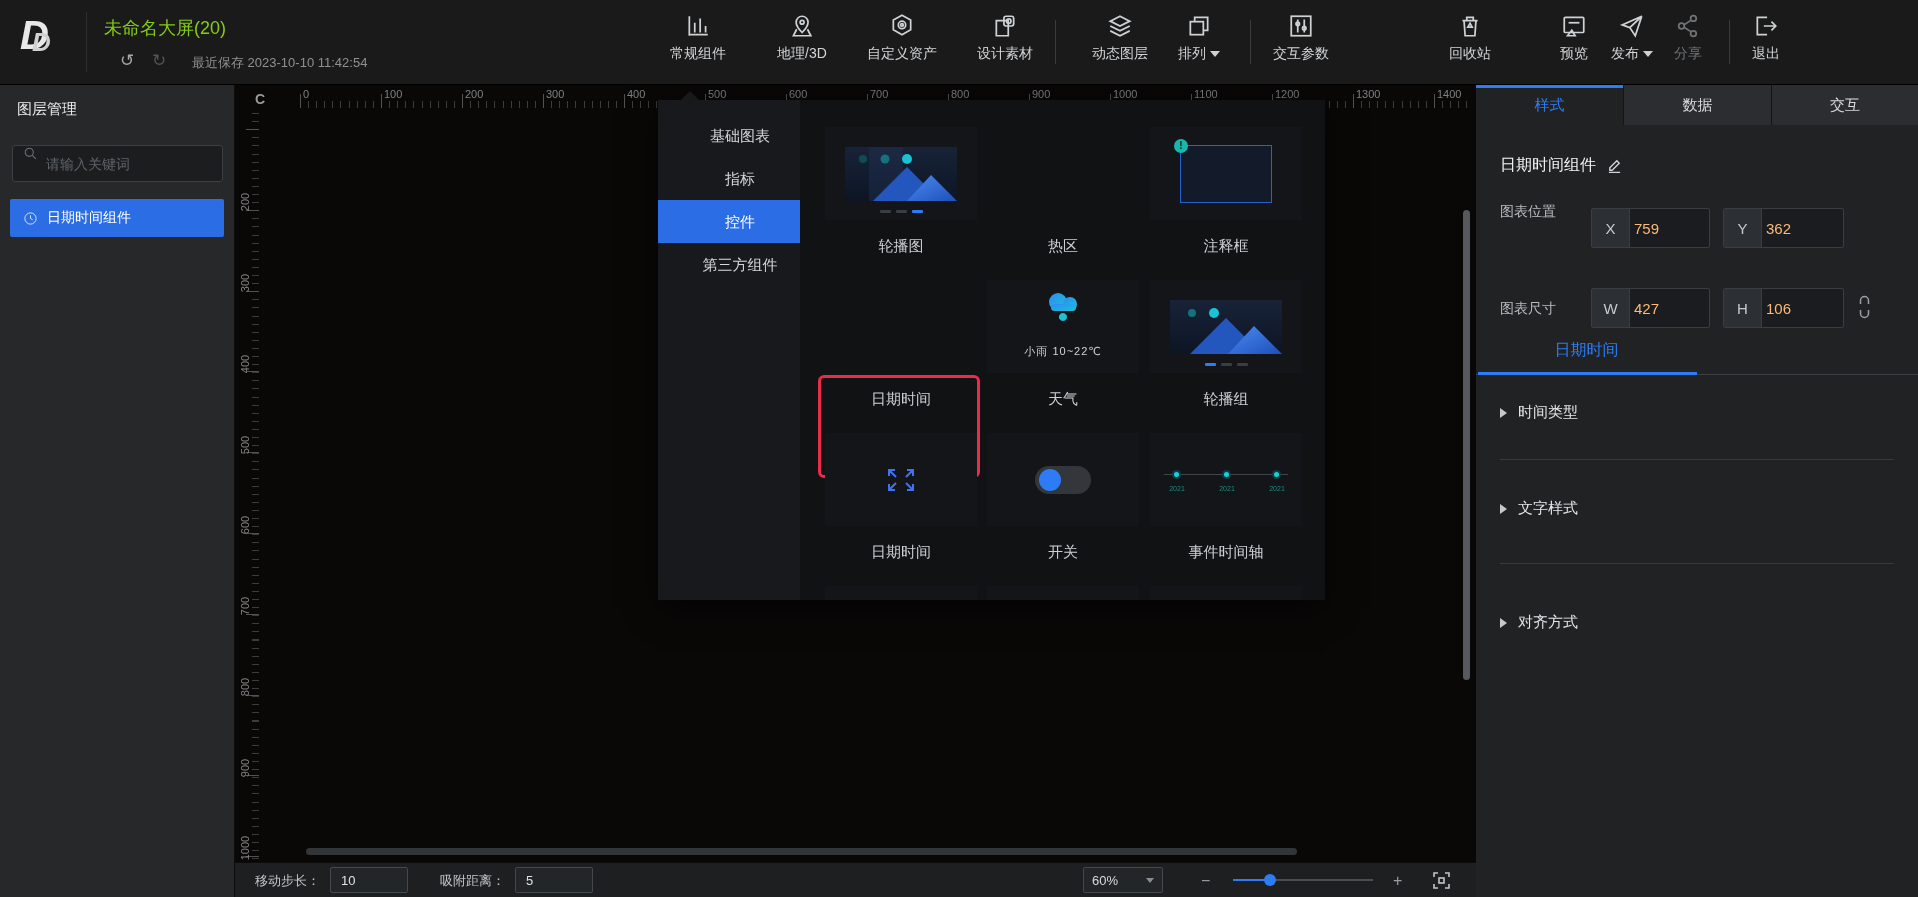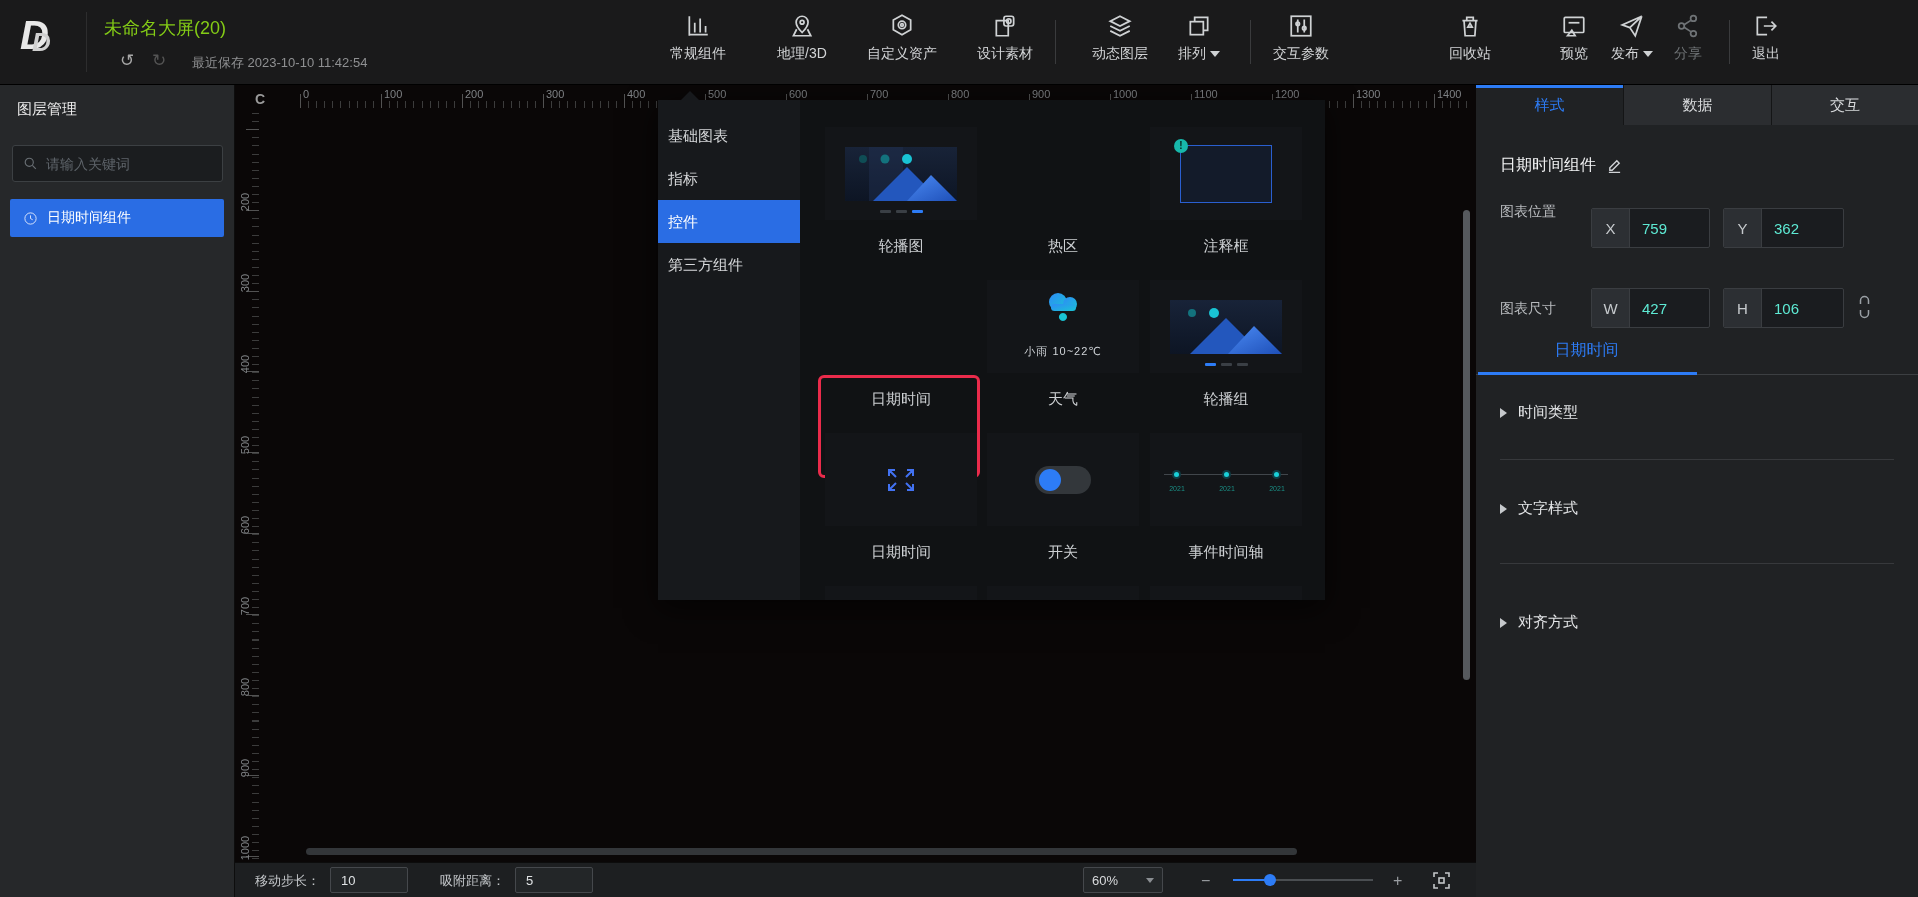--- a/index.html
+++ b/index.html
@@ -23,21 +23,21 @@
           align-items:center; gap:6px; color:#d2d4d6; font-size:14px; white-space:nowrap; cursor:pointer; }
   .tool svg { width:26px; height:26px; stroke:#cfd2d4; fill:none; stroke-width:1.6; }
   .tool .lbl { display:flex; align-items:center; gap:4px; }
   .tool.dim, .tool.dim svg { color:#6f7376; stroke:#6f7376; }
   .caret { width:0; height:0; border-left:5px solid transparent; border-right:5px solid transparent; border-top:6px solid #cfd2d4; }
   .hsep { position:absolute; top:20px; width:1px; height:44px; background:#3a3b3d; }
 
   
   #sidebar { left:0; top:85px; width:235px; height:812px; background:#26282a; border-right:1px solid #0d0d0d; z-index:10; }
   #sidebar-title { left:17px; top:15px; font-size:15px; color:#ececec; }
-  #layer-search { left:12px; top:60px; width:211px; height:37px; background:#1b1d1f; border:1px solid #3c4043; border-radius:3px; display:flex; align-items:center; padding:0 10px; gap:8px; }
+  #layer-search { left:12px; top:60px; width:211px; height:37px; background:#1b1d1f; border:1px solid #3c4043; border-radius:3px; display:flex; padding:0 10px; gap:8px; }
   #layer-search svg { width:15px; height:15px; stroke:#6a7075; fill:none; stroke-width:1.8; flex:none; }
   #layer-search input { background:transparent; border:none; outline:none; color:#cfd3d6; font-size:14px; width:100%; font-family:inherit; }
   #layer-search input::placeholder { color:#5e646a; }
   #layer-item { left:10px; top:114px; width:214px; height:38px; background:#2a6de4; border-radius:2px; display:flex; align-items:center; padding-left:13px; gap:9px; color:#fff; font-size:14px; cursor:pointer; }
   #layer-item svg { width:15px; height:15px; stroke:#dfe7fb; fill:none; stroke-width:1.5; flex:none; }
 
   
   #canvas { left:235px; top:85px; width:1241px; height:812px; background:#0a0707; overflow:hidden; z-index:1; }
   #ruler-corner { left:20px; top:6px; color:#9a9a9a; font-size:14px; font-weight:bold; }
   .hnum { position:absolute; top:3px; font-size:11px; color:#7e8184; }
@@ -50,21 +50,21 @@
     background:repeating-linear-gradient(to bottom,#3c3c3c 0 1px,transparent 1px 8.1px); }
   #vticks-major { left:11px; top:44px; width:13px; height:746px;
     background:repeating-linear-gradient(to bottom,#525252 0 1px,transparent 1px 80.8px); }
   #v-scrollbar { left:1228px; top:125px; width:7px; height:470px; background:#56595d; border-radius:4px; }
   #h-scrollbar { left:71px; top:763px; width:991px; height:7px; background:#333639; border-radius:4px; }
 
   
   #comp-panel { left:658px; top:100px; width:667px; height:500px; background:#101214; box-shadow:0 8px 30px rgba(0,0,0,.65); z-index:40; overflow:hidden; }
   #panel-arrow { left:680px; top:91px; width:0; height:0; border-left:10px solid transparent; border-right:10px solid transparent; border-bottom:10px solid #17191c; z-index:41; }
   #cat-col { left:0; top:0; width:142px; height:500px; background:#17191c; }
-  .cat-item { position:absolute; left:0; width:142px; height:43px; line-height:43px; padding-left:10px; font-size:15px; color:#d6d8da; cursor:pointer; }
+  .cat-item { position:absolute; left:0; width:142px; height:43px; line-height:43px; padding-left:22px; font-size:15px; color:#d6d8da; cursor:pointer;text-align:center; }
   .cat-item.active { background:#2a6de4; color:#fff; }
   .tile-thumb { position:absolute; width:152px; height:93px; background:#131518; display:flex; align-items:center; justify-content:center; cursor:pointer; }
   .tlabel { position:absolute; width:152px; text-align:center; font-size:15px; color:#cdd0d3; }
   .sel-ring { position:absolute; border:3px solid #ea2b4b; border-radius:6px; pointer-events:none; }
 
   .pag { position:absolute; bottom:7px; left:0; width:100%; display:flex; justify-content:center; gap:5px; }
   .pag i { width:11px; height:3px; background:#3a3f45; border-radius:1px; }
   .pag i.on { background:#2d7cf6; }
 
   .hotzone-box { width:98px; height:62px; border:1px dashed #3b78d9; background:rgba(30,70,150,.22); position:relative;
@@ -89,21 +89,21 @@
   
   #inspector { left:1476px; top:85px; width:442px; height:812px; background:#202224; z-index:10; }
   .itab { position:absolute; top:0; height:40px; width:148px; background:#2b2d30; color:#d8dadc; font-size:15px; display:flex; align-items:center; justify-content:center; cursor:pointer; border-right:1px solid #141516; }
   .itab.active { background:#202224; color:#2d7cf6; }
   .itab.active .bar { position:absolute; left:0; top:0; width:100%; height:3px; background:#2d7cf6; }
   #comp-name-row { left:24px; top:70px; display:flex; align-items:center; gap:11px; color:#f2f3f4; font-size:16px; }
   #comp-name-row svg { width:15px; height:15px; stroke:#cfd2d5; fill:none; stroke-width:1.5; }
   .prop-label { position:absolute; left:24px; font-size:14px; color:#b8bbbe; }
   .kv { position:absolute; display:flex; height:40px; border:1px solid #3a3d41; border-radius:2px; overflow:hidden; background:#1a1c1f; }
   .kv .k { width:38px; background:#2c2f33; color:#c6cacd; display:flex; align-items:center; justify-content:center; font-size:15px; border-right:1px solid #3a3d41; }
-  .kv .v { flex:1; color:#5eead4; font-size:15px; display:flex; align-items:center; padding-left:12px; }
+  .kv .v { flex:1; color:#fdba74; font-size:15px; display:flex; align-items:center; padding-left:4px; }
   #link-icon { left:382px; top:210px; }
   #link-icon svg { width:13px; height:24px; stroke:#9aa0a5; fill:none; stroke-width:1.5; }
   .subtab { position:absolute; top:255px; width:221px; height:34px; display:flex; align-items:flex-start; justify-content:center; font-size:16px; color:#d0d2d4; cursor:pointer; }
   .subtab.active { color:#2d7cf6; }
   #subtab-base { left:0; top:289px; width:442px; height:1px; background:#3c3f42; }
   #subtab-under { left:2px; top:287px; width:219px; height:3px; background:#2d7cf6; }
   .section { position:absolute; left:24px; display:flex; align-items:center; gap:11px; color:#e4e6e8; font-size:15px; cursor:pointer; }
   .tri { width:0; height:0; border-left:7px solid #c6c9cc; border-top:5px solid transparent; border-bottom:5px solid transparent; }
   .divider { position:absolute; left:24px; width:394px; height:1px; background:#37393c; }
 

